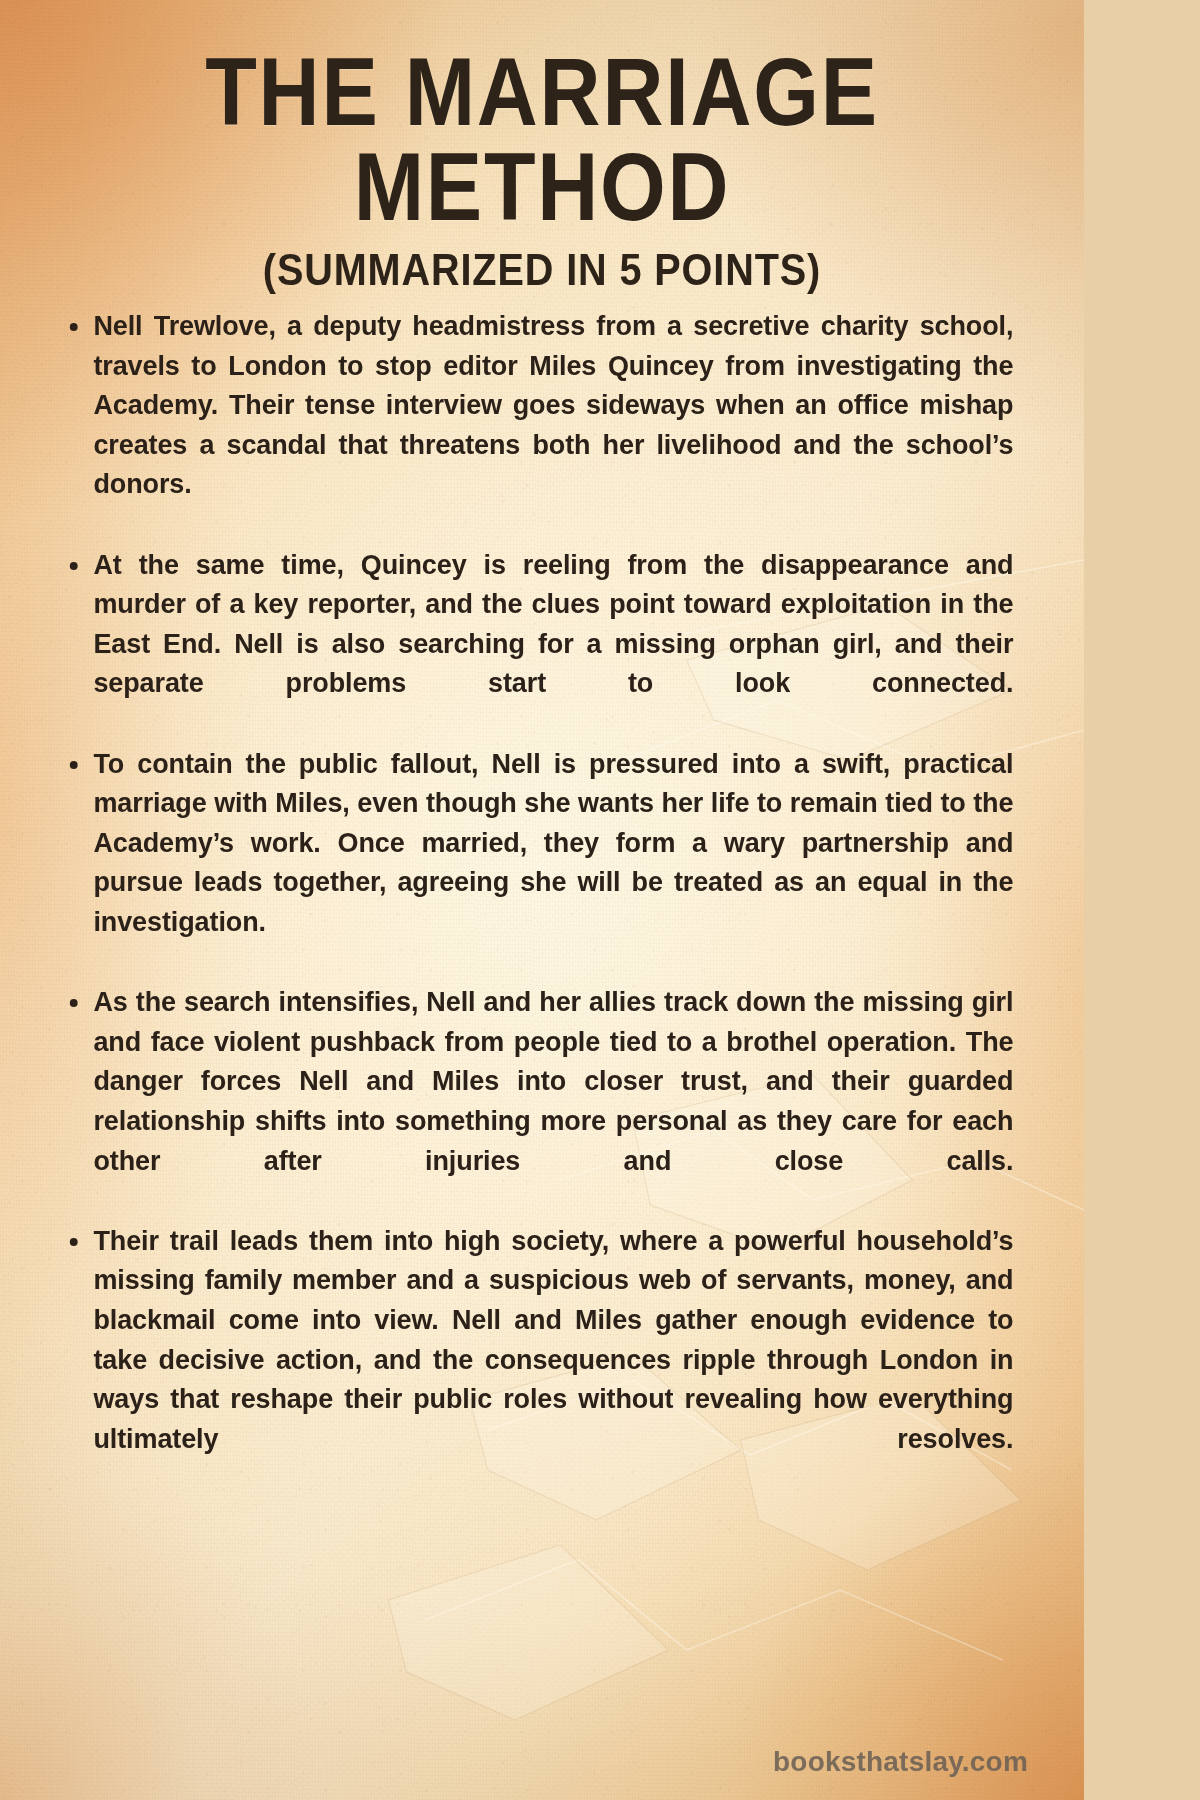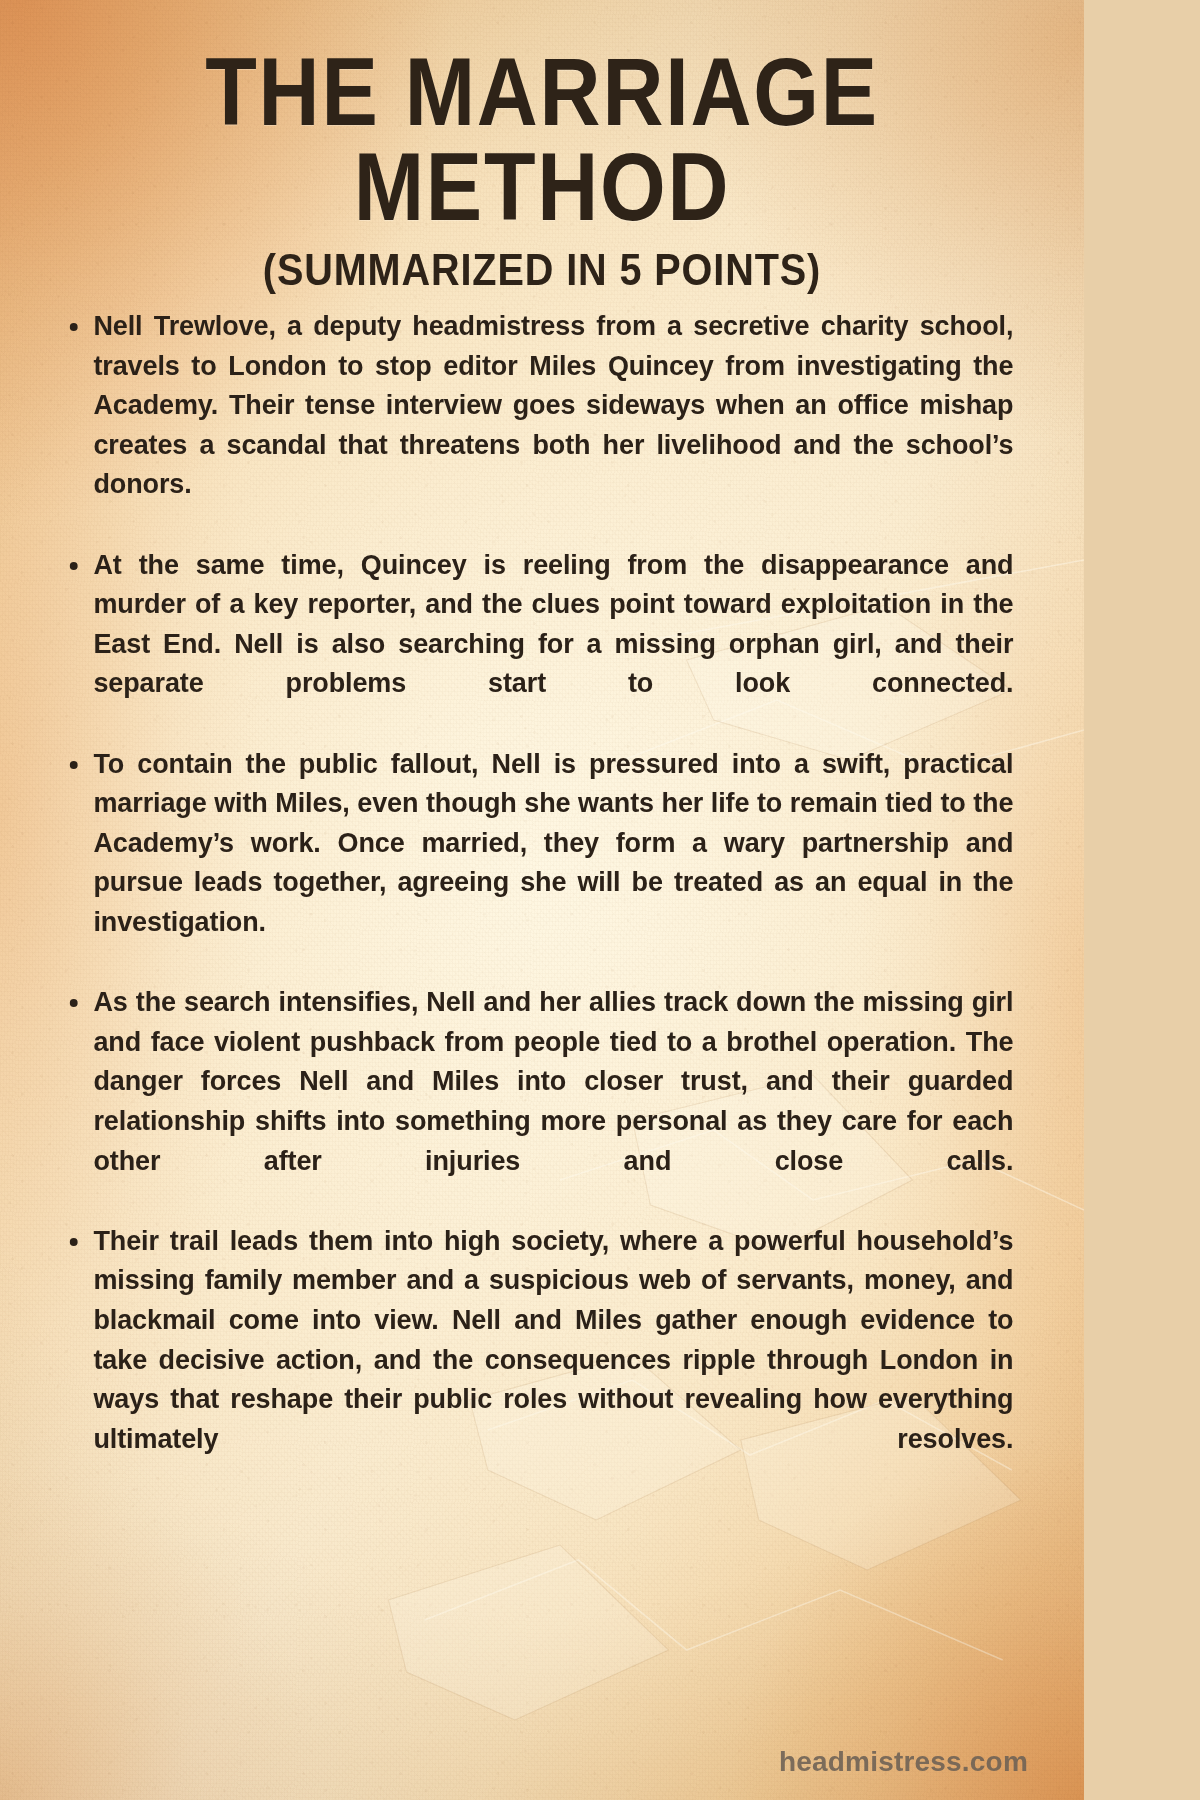--- a/index.html
+++ b/index.html
@@ -241,15 +241,15 @@
         <span>As the search intensifies, Nell and her allies track down the missing girl and face violent pushback from people tied to a brothel operation. The danger forces Nell and Miles into closer trust, and their guarded relationship shifts into something more personal as they care for each other after injuries and close calls.</span>
       </li>
       <li class="point">
         <span class="bullet-dot"></span>
         <span>Their trail leads them into high society, where a powerful household’s missing family member and a suspicious web of servants, money, and blackmail come into view. Nell and Miles gather enough evidence to take decisive action, and the consequences ripple through London in ways that reshape their public roles without revealing how everything ultimately resolves.</span>
       </li>
     </ul>
 
   </div>
 
-  <div class="watermark">headmistress.com</div>
+  <div class="watermark">booksthatslay.com</div>
 
 </div>
 
 </body></html>

